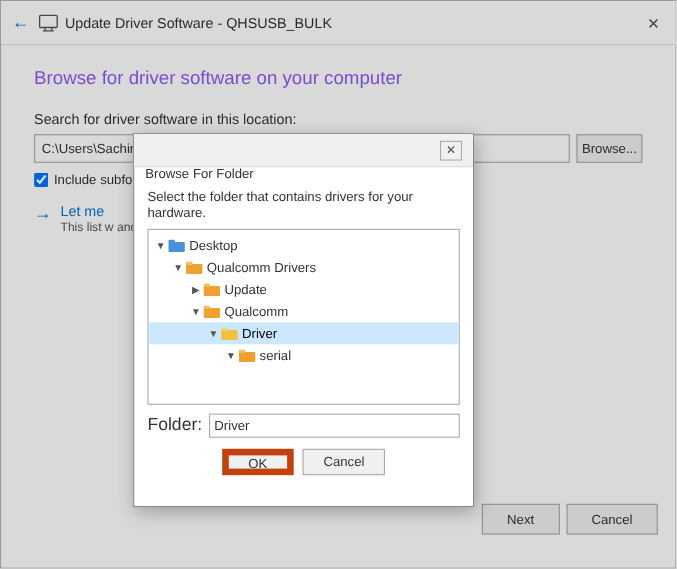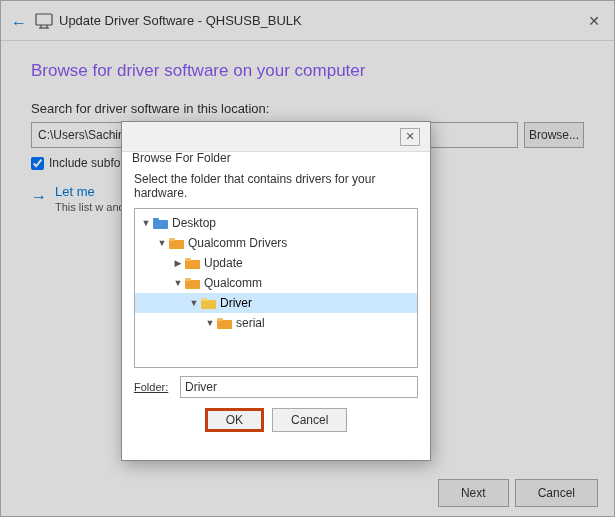--- a/index.html
+++ b/index.html
@@ -131,21 +131,21 @@
     }
     .let-me-desc {
       font-size: 11px;
       color: #555;
       margin-top: 2px;
     }
 
     
     .bottom-buttons {
       position: absolute;
-      bottom: 9px;
+      bottom: 30px;
       right: 16px;
       display: flex;
       gap: 6px;
     }
     .btn-next, .btn-cancel {
       height: 28px;
       padding: 0 22px;
       border: 1px solid #aaa;
       font-size: 12px;
       cursor: pointer;
@@ -258,24 +258,23 @@
     .tree-item.selected .tree-label { color: #000; }
 
     
     .dialog-folder-row {
       display: flex;
       align-items: center;
       margin-top: 8px;
       gap: 6px;
     }
     .dialog-folder-label {
-      font-size: 11px;
+      font-size: 16px;
       color: #333;
       min-width: 40px;
-      text-decoration: underline;
     }
     .dialog-folder-input {
       flex: 1;
       height: 22px;
       border: 1px solid #aaa;
       padding: 0 4px;
       font-size: 12px;
       color: #333;
     }
 
@@ -289,21 +288,21 @@
     }
     .dialog-ok-btn, .dialog-cancel-btn {
       height: 24px;
       padding: 0 18px;
       border: 1px solid #aaa;
       font-size: 12px;
       cursor: pointer;
       background: #f0f0f0;
       color: #333;
     }
-    .dialog-ok-btn { border: 3px solid #c2410c; }
+    .dialog-ok-btn { border: 6px solid #c2410c; }
 
     
     .indent-0 { padding-left: 4px; }
     .indent-1 { padding-left: 20px; }
     .indent-2 { padding-left: 36px; }
     .indent-3 { padding-left: 52px; }
     .indent-4 { padding-left: 68px; }
   </style>
 </head>
 <body>

